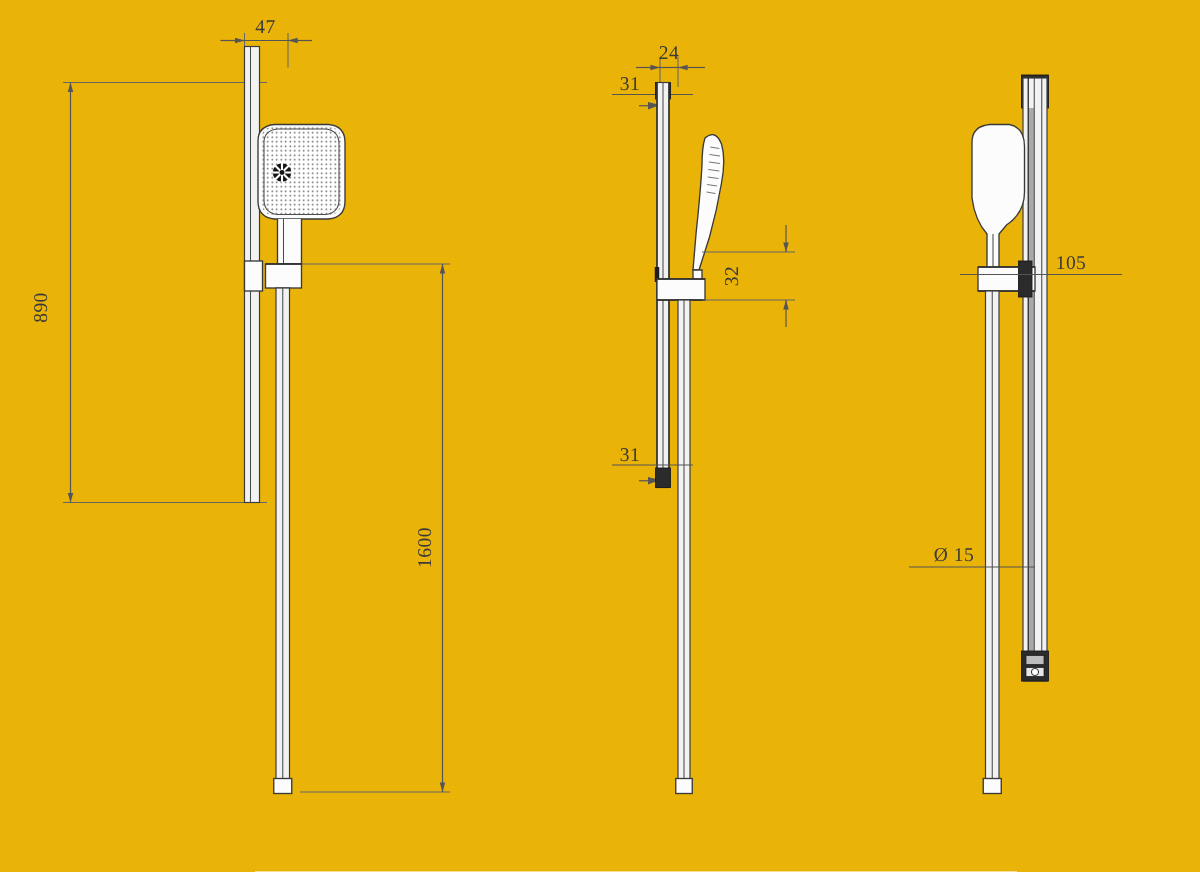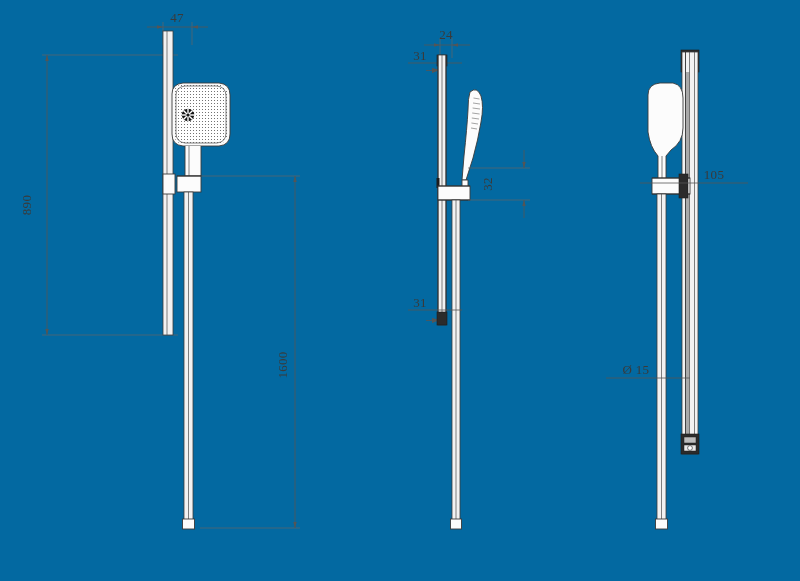--- a/index.html
+++ b/index.html
@@ -4,21 +4,21 @@
 <style>
   html, body {
     margin: 0;
     padding: 0;
     background: #ffffff;
   }
   #drawing-root {
     position: relative;
     width: 800px;
     height: 581px;
-    background: #0369a1;
+    background: #eab308;
     font-family: "Liberation Serif", "DejaVu Serif", serif;
     overflow: hidden;
   }
   #drawing-svg {
     position: absolute;
     left: 0;
     top: 0;
     width: 800px;
     height: 581px;
   }

